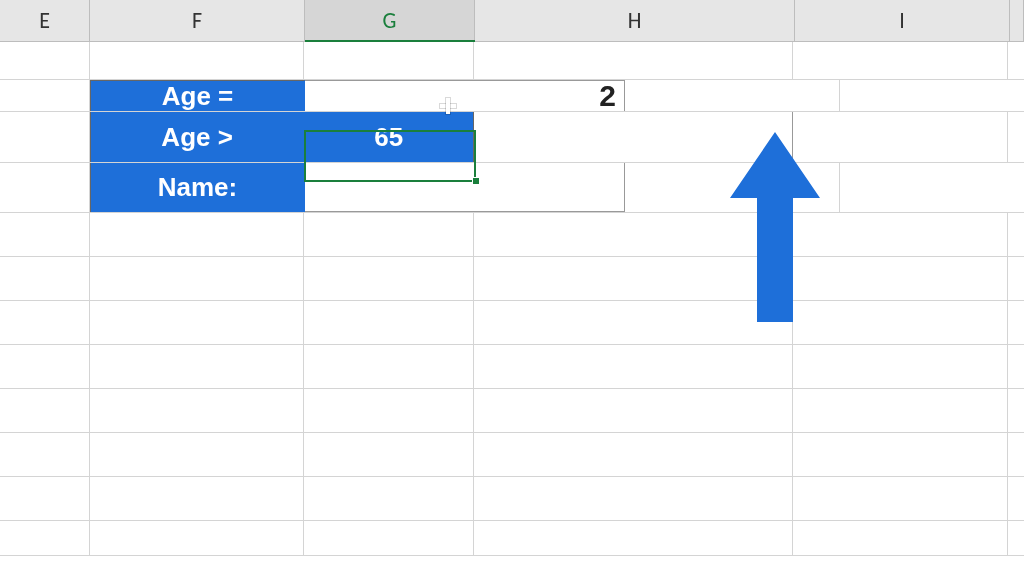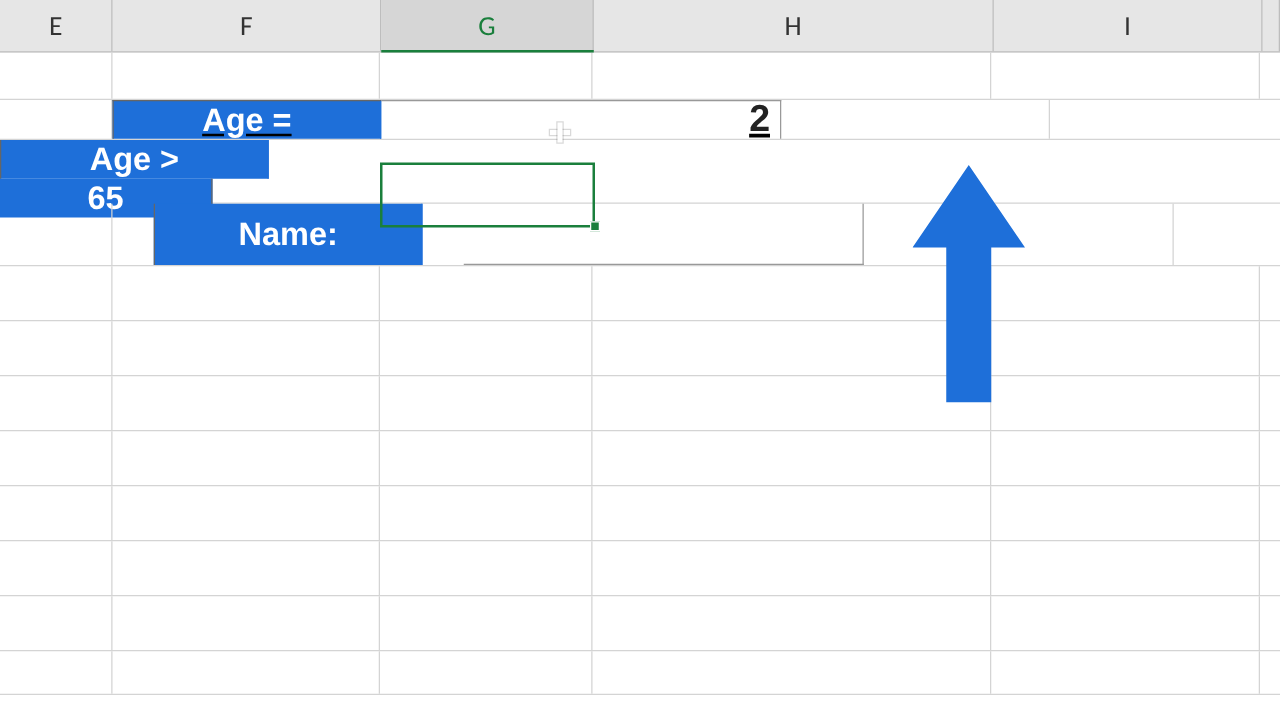--- a/index.html
+++ b/index.html
@@ -53,23 +53,23 @@
       position: absolute;
       top: 42px; left: 0;
       width: 1024px;
     }
     .row {
       display: flex;
       height: 44px;
       border-bottom: 1px solid #d4d4d4;
     }
     .row.r1 { height: 38px; }
-    .row.r2 { height: 32px; text-decoration: underline; }
-    .row.r3 { height: 51px; flex-direction: column; }
-    .row.r4 { height: 50px; gap: 33px; }
+    .row.r2 { height: 32px; }
+    .row.r3 { height: 51px; }
+    .row.r4 { height: 50px; }
     .row.r5 { height: 44px; }
     .row.r6 { height: 44px; }
     .row.r7 { height: 44px; }
     .row.r8 { height: 44px; }
     .row.r9 { height: 44px; }
     .row.r10 { height: 44px; }
     .row.r11 { height: 44px; }
     .row.r12 { height: 35px; }
     .cell {
       border-right: 1px solid #d4d4d4;

